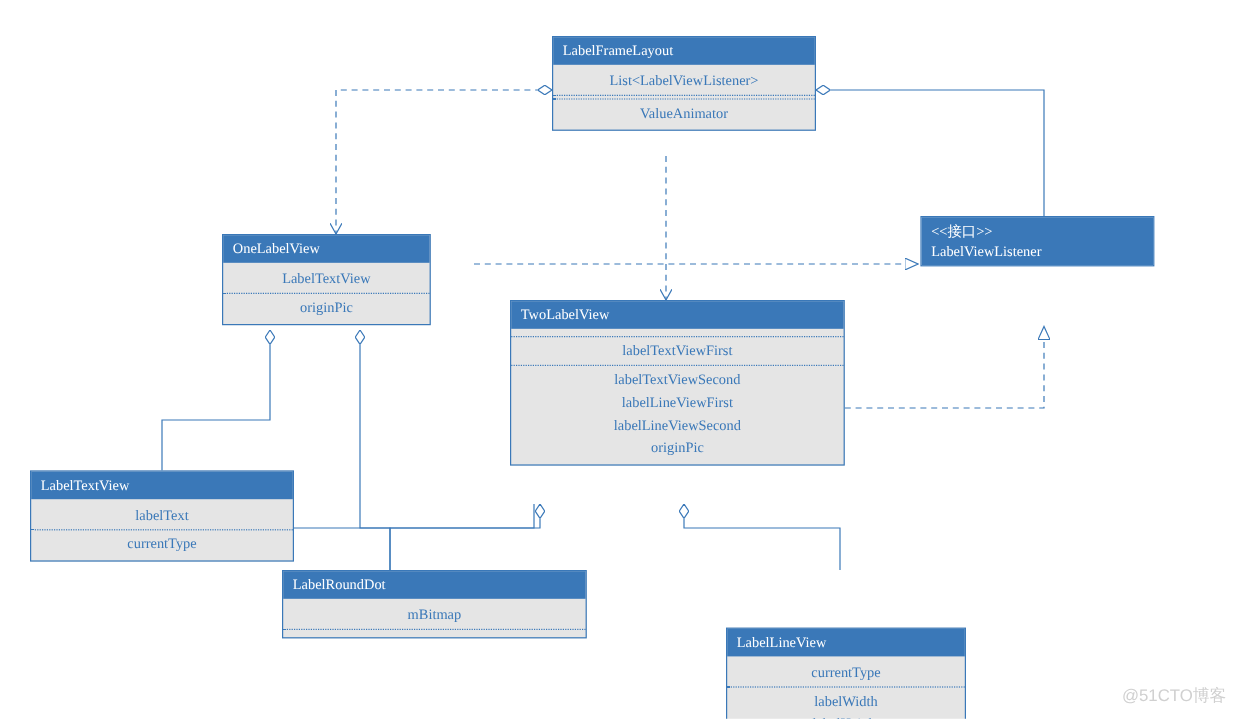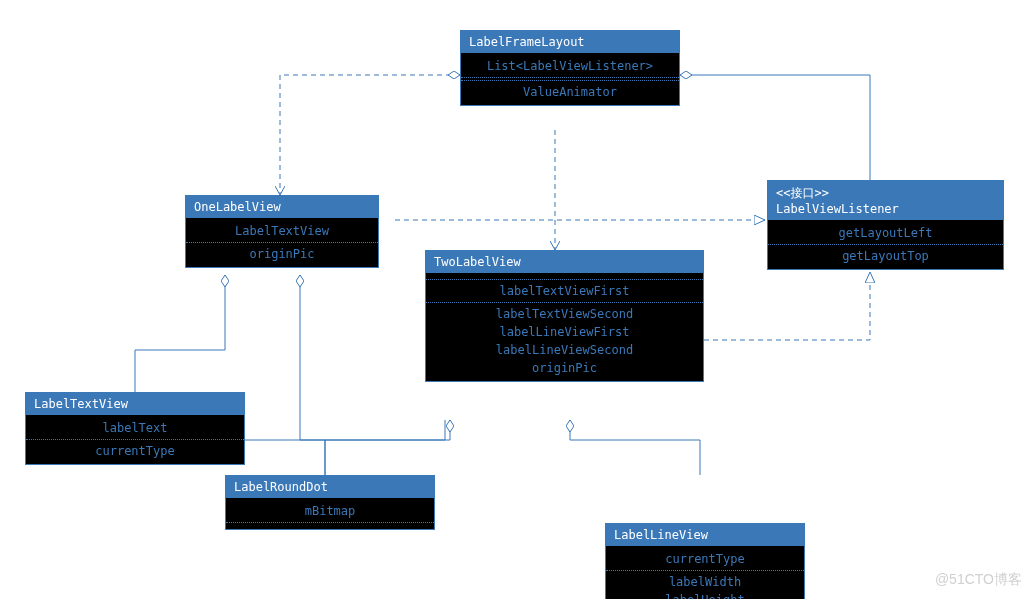--- a/index.html
+++ b/index.html
@@ -7,23 +7,24 @@
     font-family: Consolas, monospace;
     font-size: 12px;
     background: #fff;
     width: 1032px;
     height: 599px;
     position: relative;
     overflow: hidden;
   }
   .uml-box {
     position: absolute;
-    background: #000000;
+    background: #e5e5e5;
     border: 1px solid #3a78b8;
     box-sizing: border-box;
+    font-family: Liberation Serif, serif;
   }
   .uml-header {
     background: #3a78b8;
     color: #fff;
     padding: 4px 8px;
     font-size: 12px;
   }
   .uml-body {
     padding: 4px 12px;
   }
@@ -93,21 +94,21 @@
 <div class="uml-box" style="left:460px; top:30px; width:220px;">
   <div class="uml-header">LabelFrameLayout</div>
   <div class="uml-body">
     <div class="row">List&lt;LabelViewListener&gt;</div>
     <div class="divider"></div>
     <div class="divider"></div>
     <div class="row">ValueAnimator</div>
   </div>
 </div>
 
-<div class="uml-box" style="left:185px; top:195px; width:194px;">
+<div class="uml-box" style="left:185px; top:195px; width:174px;">
   <div class="uml-header">OneLabelView</div>
   <div class="uml-body">
     <div class="row">LabelTextView</div>
     <div class="divider"></div>
     <div class="row">originPic</div>
   </div>
 </div>
 
 <div class="uml-box" style="left:425px; top:250px; width:279px;">
   <div class="uml-header">TwoLabelView</div>
@@ -115,42 +116,37 @@
     <div class="divider"></div>
     <div class="row">labelTextViewFirst</div>
     <div class="divider"></div>
     <div class="row">labelTextViewSecond</div>
     <div class="row">labelLineViewFirst</div>
     <div class="row">labelLineViewSecond</div>
     <div class="row">originPic</div>
   </div>
 </div>
 
-<div class="uml-box" style="left:767px; top:180px; width:237px;">
+<div class="uml-box" style="left:767px; top:180px; width:195px;">
   <div class="uml-header">
     <div>&lt;&lt;接口&gt;&gt;</div>
     <div>LabelViewListener</div>
-  </div>
-  <div class="uml-body">
-    <div class="row">getLayoutLeft</div>
-    <div class="divider"></div>
-    <div class="row">getLayoutTop</div>
   </div>
 </div>
 
 <div class="uml-box" style="left:25px; top:392px; width:220px;">
   <div class="uml-header">LabelTextView</div>
   <div class="uml-body">
     <div class="row">labelText</div>
     <div class="divider"></div>
     <div class="row">currentType</div>
   </div>
 </div>
 
-<div class="uml-box" style="left:225px; top:475px; width:210px;">
+<div class="uml-box" style="left:235px; top:475px; width:254px;">
   <div class="uml-header">LabelRoundDot</div>
   <div class="uml-body">
     <div class="row">mBitmap</div>
     <div class="divider"></div>
   </div>
 </div>
 
 <div class="uml-box" style="left:605px; top:475px; width:200px;margin-top:48px;">
   <div class="uml-header">LabelLineView</div>
   <div class="uml-body">

